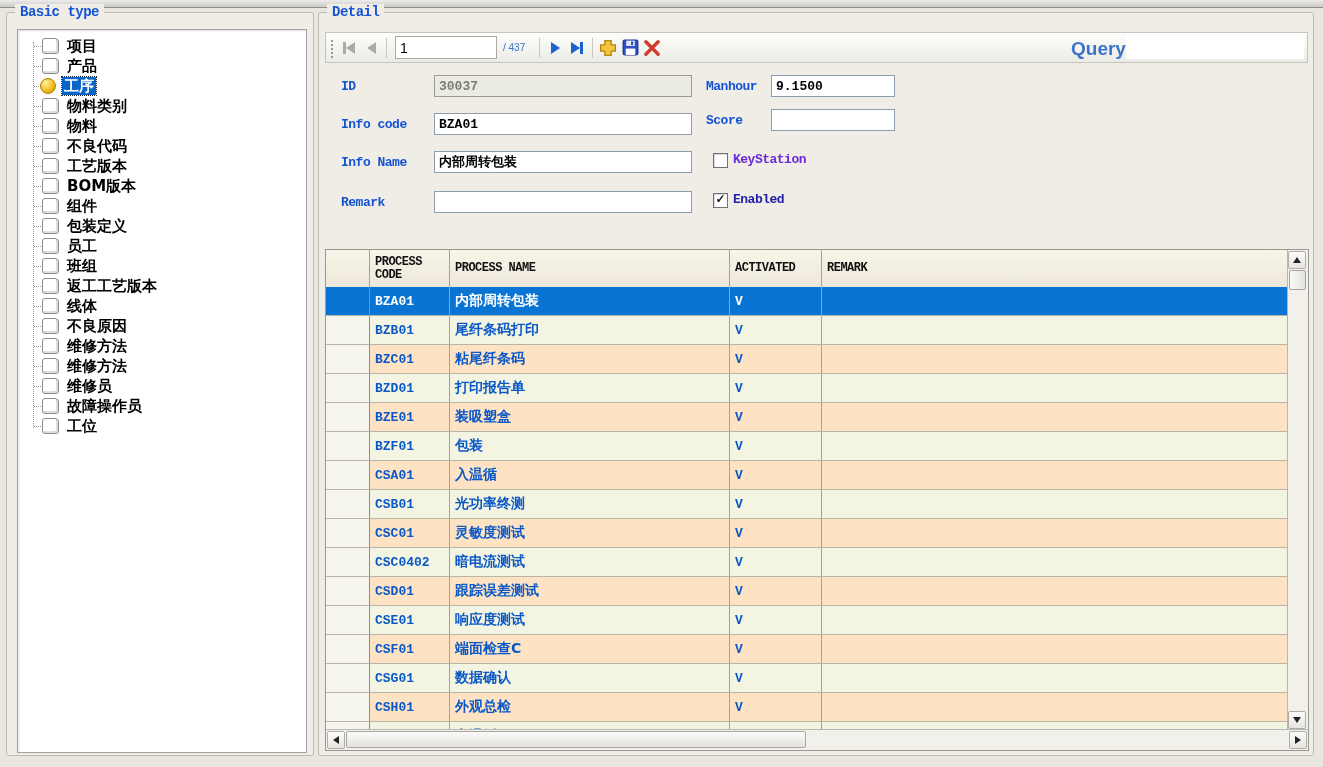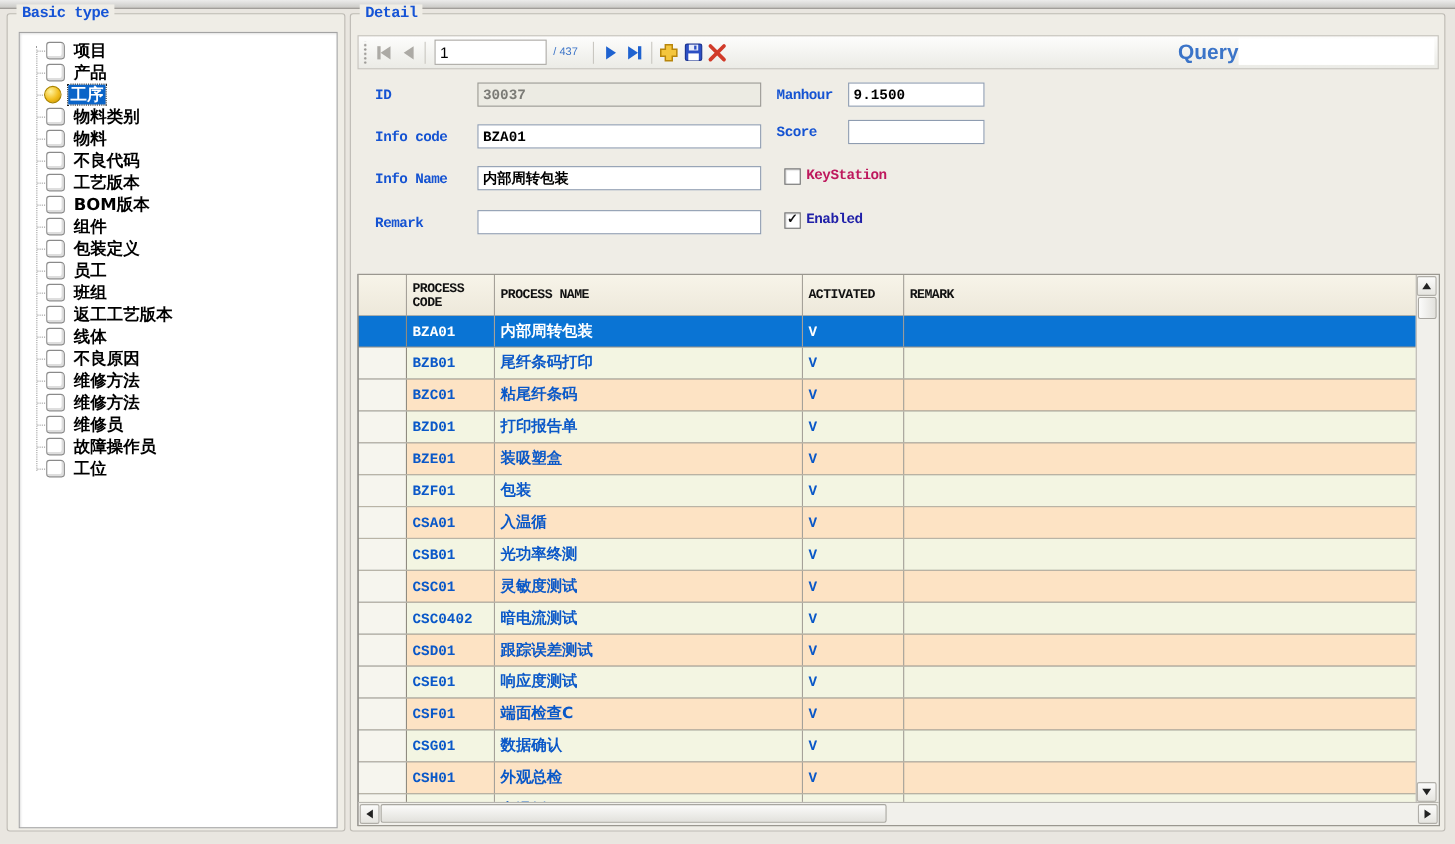--- a/index.html
+++ b/index.html
@@ -64,26 +64,26 @@
   .field{position:absolute;height:22px;border:1px solid #8E9CB0;background:#fff;
     font-family:"Liberation Mono",monospace;font-weight:bold;font-size:13px;color:#000;
     padding:0 4px;box-sizing:border-box;}
   .field:disabled{background:#ECEBE3;color:#7B7B76;border-color:#9C9A94;}
   .cb{position:absolute;width:13px;height:13px;background:#fff;border:1px solid #6F6F6F;
     box-shadow:inset 1px 1px 1px rgba(0,0,0,.15);font-size:12px;line-height:12px;
     text-align:center;color:#111;font-weight:bold;}
   .cb.checked::after{content:"\2713";position:relative;top:-1px;}
   .cblabel{position:absolute;font-family:"Liberation Mono",monospace;font-weight:bold;
     font-size:13px;letter-spacing:-0.5px;white-space:nowrap;}
-  .cblabel.blue{color:#be185d;}
+  .cblabel.blue{color:#6d28d9;}
   .cblabel.navy{color:#2020A8;}
 
   
   #grid{position:absolute;left:6px;top:236px;width:984px;height:502px;
-    border:1px solid #9A978F;background:#737373;box-sizing:border-box;}
+    border:1px solid #9A978F;background:#000000;box-sizing:border-box;}
   #grid-header{position:absolute;left:0;top:0;right:20px;height:37px;display:flex;
     background:linear-gradient(#F7F4E9,#EDE8DA);border-bottom:1px solid #8F8B80;}
   .hcell{border-right:1px solid #A5A199;box-sizing:border-box;display:flex;align-items:center;
     padding:0 5px;font-family:"Liberation Mono",monospace;font-weight:bold;font-size:12px;
     color:#111;letter-spacing:-0.5px;line-height:13px;}
   #grid-rows{position:absolute;left:0;top:37px;right:20px;bottom:20px;overflow:hidden;}
   .grow{display:flex;height:29px;box-sizing:border-box;border-bottom:1px solid #B9B4A6;}
   .grow.peach .c{background:#FDE3C4;}
   .grow.cream .c{background:#F3F5E2;}
   .grow .c{border-right:1px solid #A5A199;box-sizing:border-box;display:flex;align-items:center;

